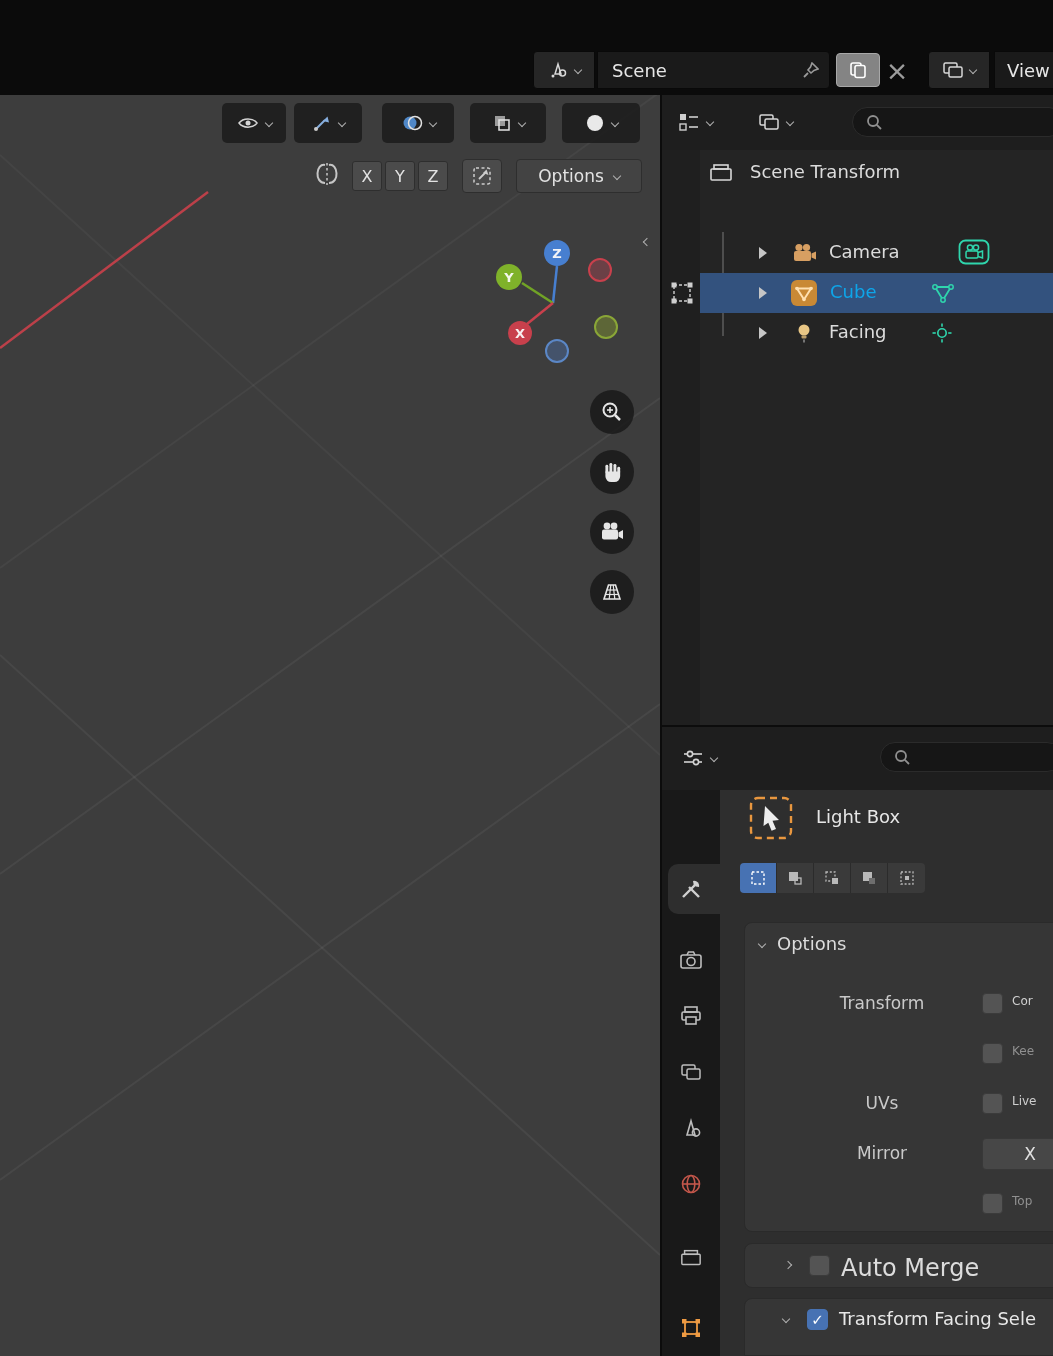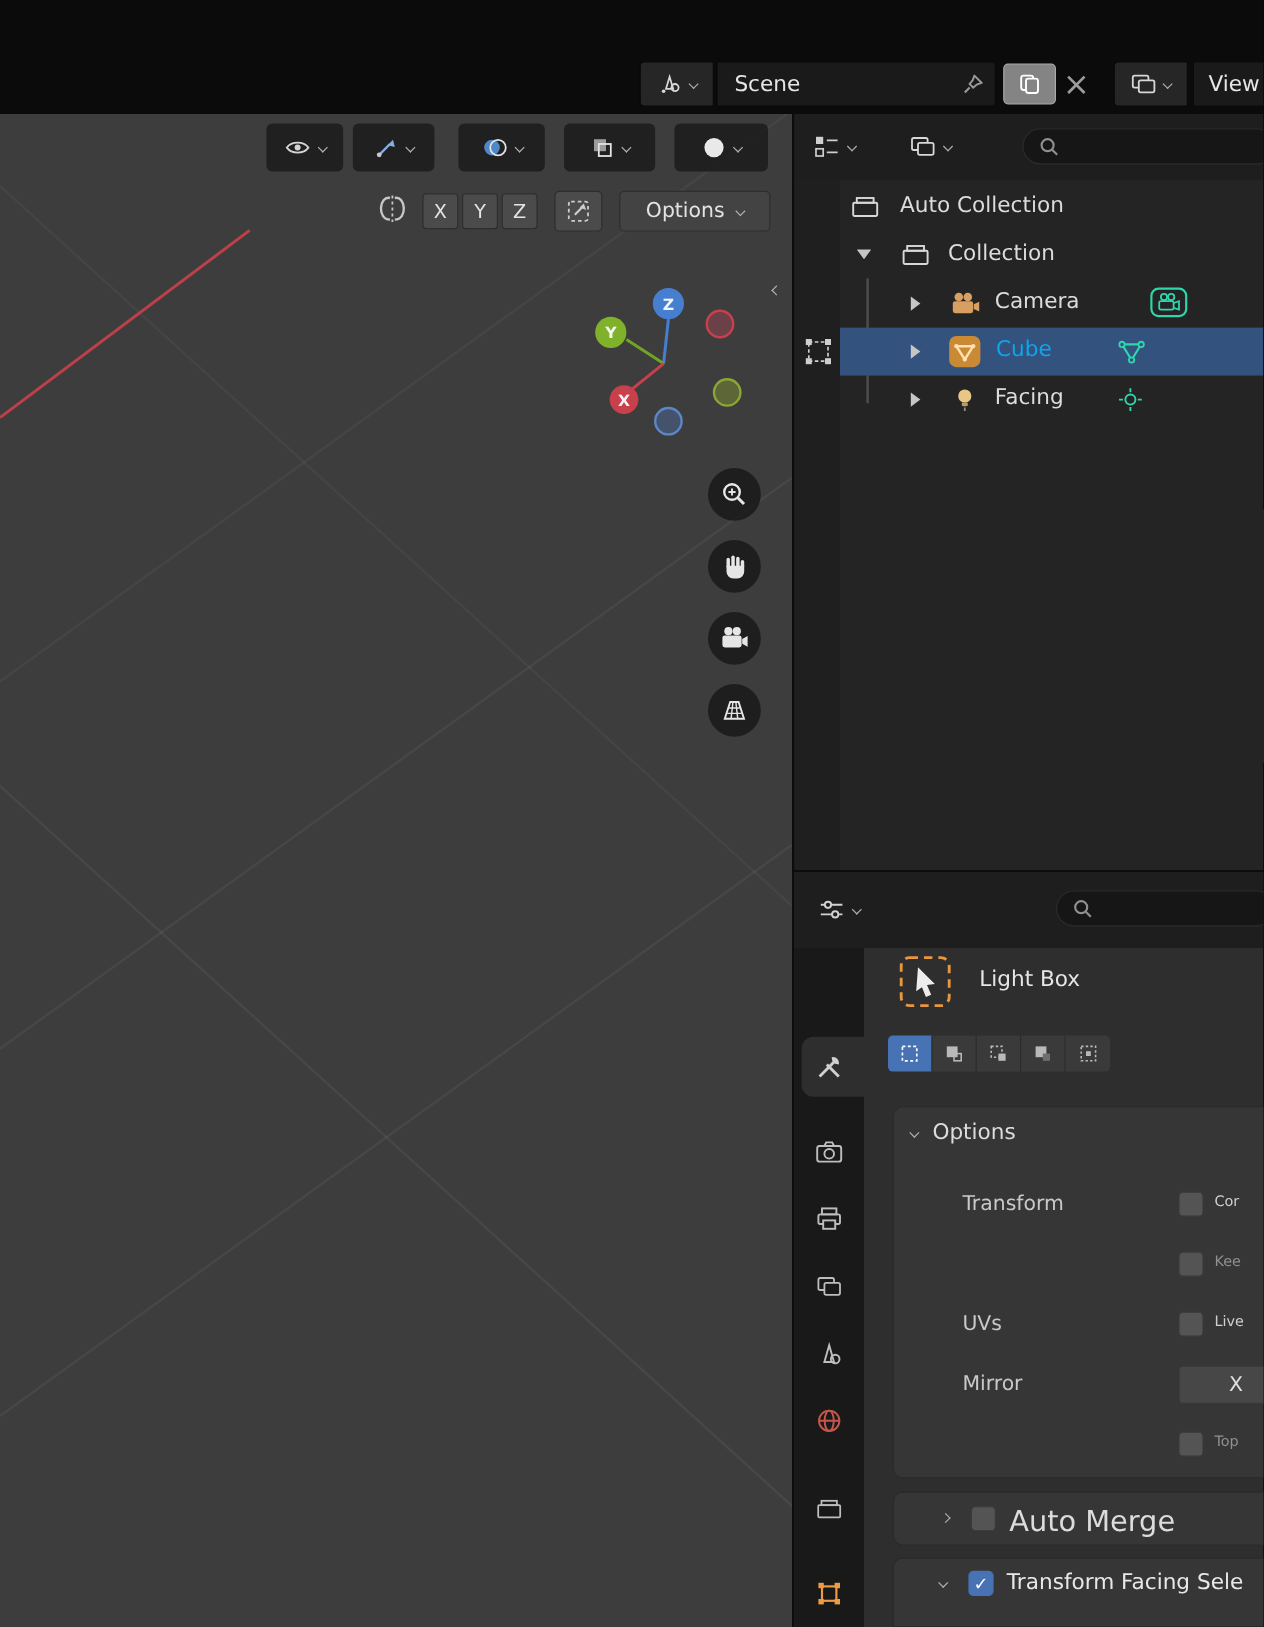--- a/index.html
+++ b/index.html
@@ -24,21 +24,21 @@
 .tgl{position:absolute;width:30px;height:30px;background:#4b4b4b;border:1px solid #2e2e2e;border-radius:3px;display:flex;align-items:center;justify-content:center;font-size:16px;color:#e3e3e3}
 .navbtn{position:absolute;width:44px;height:44px;border-radius:50%;background:rgba(22,22,22,.8);display:flex;align-items:center;justify-content:center}
 
 .search{position:absolute;height:30px;background:#161616;border:1px solid #2b2b2b;border-radius:15px;display:flex;align-items:center;gap:9px;padding:0 12px}
 
 .orow{position:absolute;left:0;width:100%;height:40px}
 .olabel{position:absolute;font-size:18px;color:#dcdcdc;top:8px}
 
 .cb{position:absolute;width:21px;height:21px;border-radius:4px;background:#545454;border:1px solid #3b3b3b}
 .cb.on{background:#4772b3;border-color:#4772b3;color:#fff;display:flex;align-items:center;justify-content:center;font-size:15px;font-weight:bold}
-.plabel{position:absolute;width:160px;text-align:left;color:#c9c9c9;font-size:17px}
+.plabel{position:absolute;width:160px;text-align:center;color:#c9c9c9;font-size:17px}
 .ptext{position:absolute;font-size:12px;color:#cfcfcf;white-space:nowrap}
 .panel{position:absolute;background:#363636;border:1px solid #2a2a2a;border-radius:8px 0 0 8px}
 .modebtn{width:37px;height:30px;background:#3a3a3a;border-right:1px solid #2b2b2b;display:flex;align-items:center;justify-content:center}
 .modebtn.first{border-radius:4px 0 0 4px;background:#4772b3}
 .modebtn.last{border-radius:0 4px 4px 0;border-right:none}
 .tab{position:absolute;left:8px;width:42px;height:42px;display:flex;align-items:center;justify-content:center}
 </style>
 </head>
 <body>
 
@@ -253,31 +253,23 @@
 
     <div class="abs" style="left:0;top:55px;width:38px;height:575px;background:#1f1f1f"></div>
 
     <div class="abs" style="left:60px;top:137px;width:2px;height:104px;background:#4e4e4e"></div>
 
     <div class="orow" style="top:58px">
       <svg class="abs" style="left:46px;top:8px" width="26" height="24" viewBox="0 0 26 24">
         <rect x="6" y="4" width="14" height="4" fill="none" stroke="#d8d8d8" stroke-width="1.6"></rect>
         <rect x="3" y="8" width="20" height="11" rx="1" fill="none" stroke="#d8d8d8" stroke-width="1.6"></rect>
       </svg>
-      <span class="olabel" style="left:88px">Auto Collection</span>
-    </div>
-
-    <div class="orow" style="top:98px">
-      <span class="tri-down abs" style="left:52px;top:15px"></span>
-      <svg class="abs" style="left:88px;top:8px" width="26" height="24" viewBox="0 0 26 24">
-        <rect x="6" y="4" width="14" height="4" fill="none" stroke="#d8d8d8" stroke-width="1.6"></rect>
-        <rect x="3" y="8" width="20" height="11" rx="1" fill="none" stroke="#d8d8d8" stroke-width="1.6"></rect>
-      </svg>
-      <span class="olabel" style="left:128px">Collection</span>
-    </div>
+      <span class="olabel" style="left:88px">Scene Transform</span>
+    </div>
+
 
     <div class="orow" style="top:138px">
       <span class="tri-right abs" style="left:97px;top:14px"></span>
       <svg class="abs" style="left:128px;top:9px" width="28" height="22" viewBox="0 0 28 22" fill="#d79f62">
         <circle cx="9" cy="5.5" r="3.6"></circle>
           <circle cx="16.5" cy="5.5" r="3.6"></circle>
         <rect x="4" y="9" width="17" height="10" rx="2"></rect>
         <path d="M21.5 11.5 L26 9.5 V17.5 L21.5 15.5 Z"></path>
       </svg>
       <span class="olabel" style="left:167px">Camera</span>

